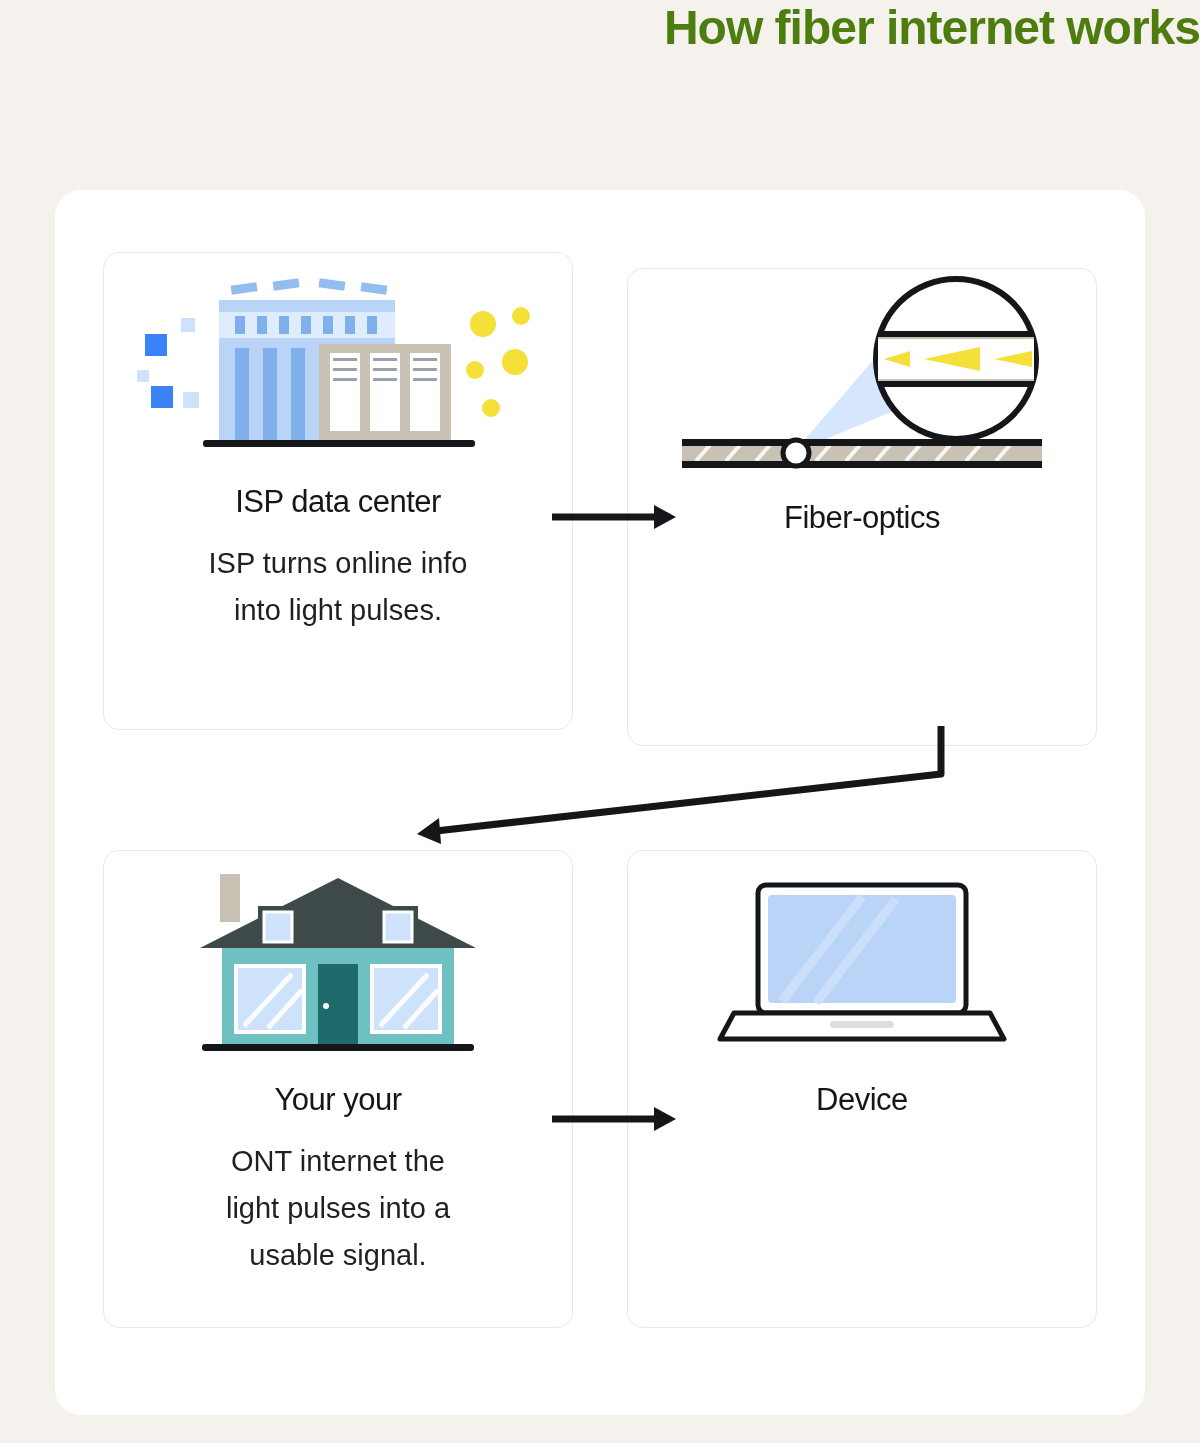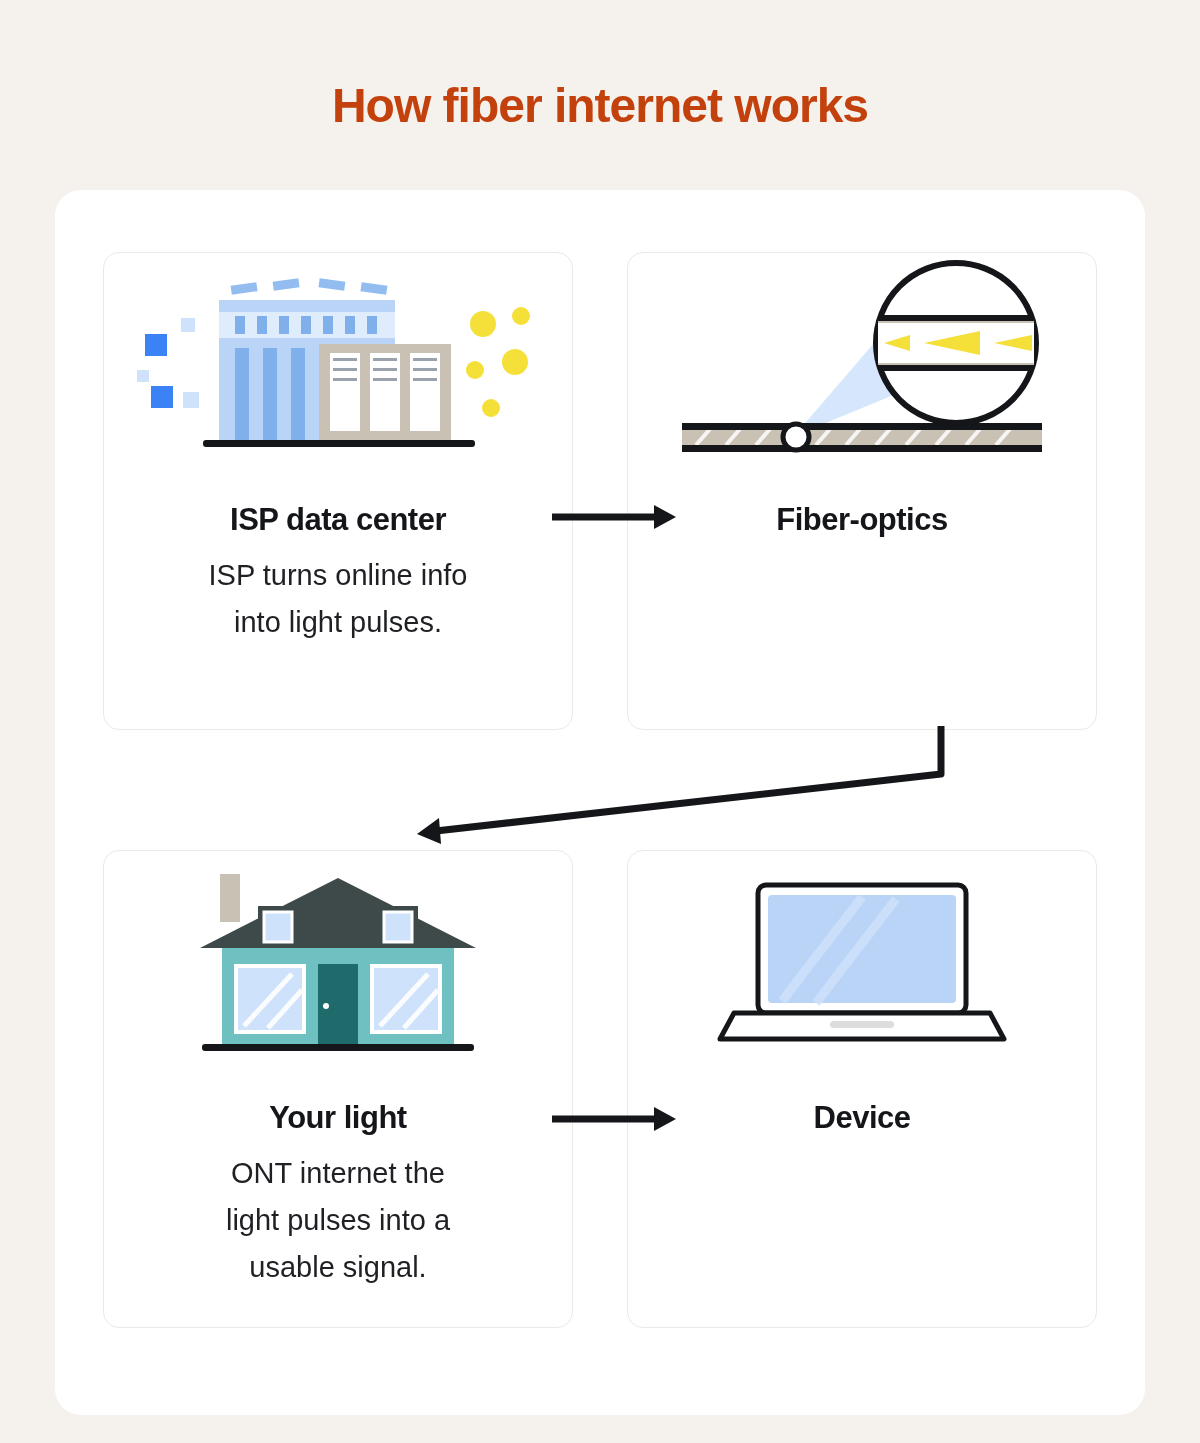--- a/index.html
+++ b/index.html
@@ -14,26 +14,25 @@
     color: #15161a;
     overflow: hidden;
   }
   .page {
     position: relative;
     width: 1200px;
     height: 1443px;
     box-sizing: border-box;
   }
   .title {
-    text-align: center;
+    text-align: right;
     font-size: 48px;
     font-weight: bold;
     letter-spacing: -1px;
-    padding-top: 78px;
-    color: #c2410c;
+    color: #4d7c0f;
   }
   .card {
     position: absolute;
     left: 55px;
     top: 190px;
     width: 1090px;
     height: 1225px;
     background: #ffffff;
     border-radius: 26px;
     box-sizing: border-box;
@@ -51,44 +50,44 @@
     height: 478px;
     border: 1px solid #ece9e4;
     border-radius: 16px;
     box-sizing: border-box;
     background: #fff;
     display: flex;
     flex-direction: column;
     align-items: center;
   }
   .tile.tl { left: 0;     top: 0; }
-  .tile.tr { left: 524px; top: 0; }
+  .tile.tr { left: 524px; top: 16px; }
   .tile.bl { left: 0;     top: 598px; }
   .tile.br { left: 524px; top: 598px; }
 
   .art {
     height: 225px;
     width: 100%;
     display: flex;
     align-items: center;
     justify-content: center;
   }
   .tile-title {
     font-size: 31px;
-    font-weight: bold;
+    font-weight: normal;
     letter-spacing: -0.5px;
-    margin-top: 24px;
+    margin-top: 6px;
     text-align: center;
     color: #15161a;
   }
   .tile-desc {
     font-size: 29px;
     line-height: 1.62;
     text-align: center;
-    margin-top: 14px;
+    margin-top: 20px;
     color: #1f2024;
     padding: 0 22px;
     white-space: pre-line;
   }
 
   
   .arrow-h {
     position: absolute;
     width: 130px;
     height: 30px;
@@ -244,21 +243,21 @@
               <line x1="192" y1="162" x2="240" y2="110"></line>
               <line x1="216" y1="164" x2="250" y2="126"></line>
             </g>
 
             <rect x="130" y="100" width="40" height="80" fill="#1f6b6b"></rect>
             <circle cx="138" cy="142" r="3" fill="#ffffff"></circle>
 
             <rect x="14" y="180" width="272" height="7" rx="3" fill="#15161a"></rect>
           </svg>
         </div>
-        <div class="tile-title">Your light</div>
+        <div class="tile-title">Your your</div>
         <div class="tile-desc">ONT internet the
 light pulses into a
 usable signal.</div>
       </div>
 
       <div class="tile br">
         <div class="art">
           <svg width="300" height="190" viewBox="0 0 300 190">
 
             <rect x="46" y="16" width="208" height="128" rx="8" fill="#ffffff" stroke="#15161a" stroke-width="5"></rect>

